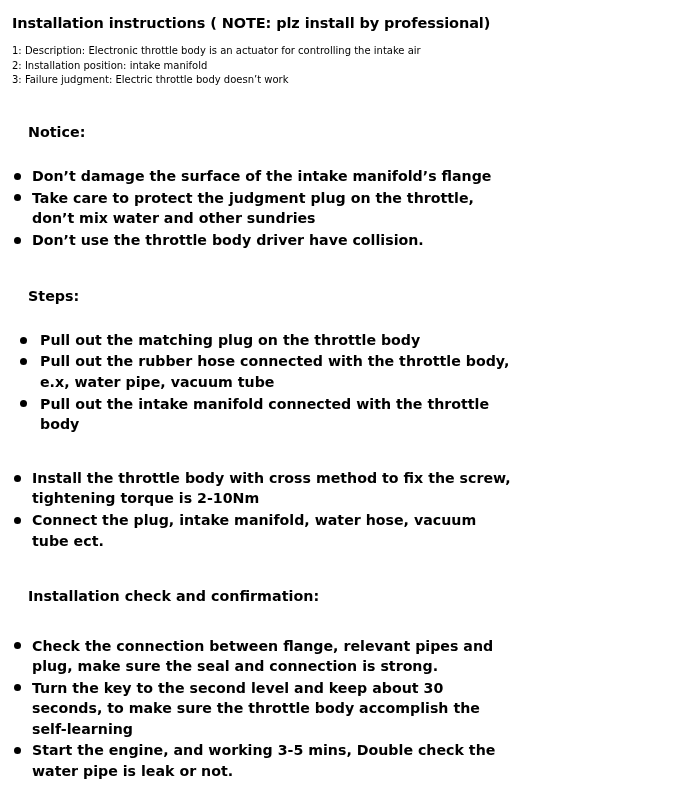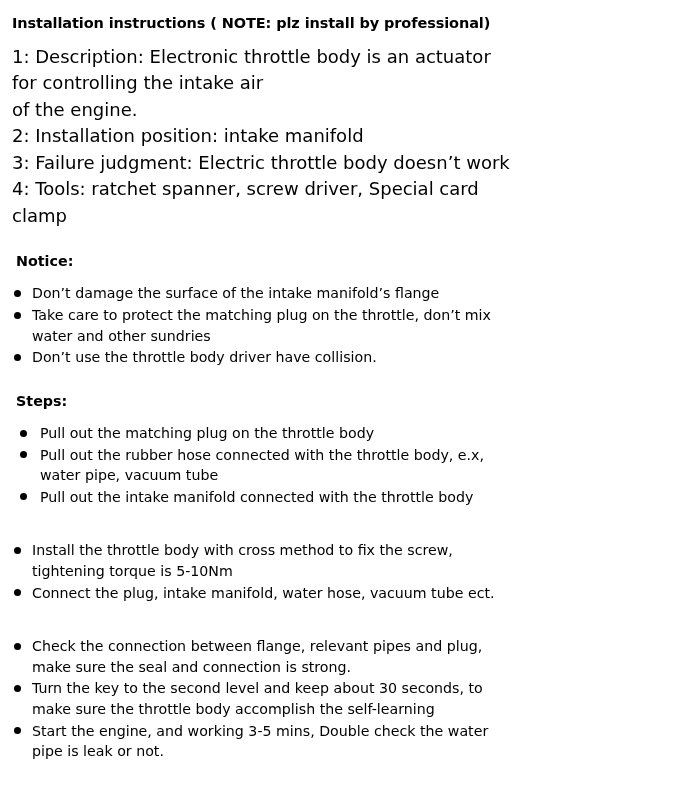--- a/index.html
+++ b/index.html
@@ -24,37 +24,38 @@
     font-size: 14.5px;
     font-weight: bold;
     line-height: 1.3;
     margin: 0 0 11px 0;
     letter-spacing: -0.1px;
   }
   .numbered {
     margin: 0 0 0 0;
   }
   .numbered .line {
-    font-size: 18px;
+    font-size: 10px;
     line-height: 1.47;
     margin: 0;
   }
   .sec-head {
     font-size: 14.3px;
     font-weight: bold;
     line-height: 1.35;
-    margin: 4px;
+    margin: 16px;
   }
   .gap-lg { height: 19px; }
   .gap-md { height: 13px; }
   .gap-sm { height: 8px; }
   ul.bullets {
     list-style: none;
     margin: 0;
     padding: 0;
+    font-weight: bold;
   }
   ul.bullets > li {
     position: relative;
     padding-left: 20px;
     font-size: 14.2px;
     line-height: 1.45;
     margin: 0 0 1px 0;
   }
   ul.bullets > li .dot {
     position: absolute;
@@ -78,38 +79,36 @@
 </style>
 </head>
 <body>
 
 <div class="page">
 
   <div class="title">Installation instructions ( NOTE: plz install by professional)</div>
 
   <div class="numbered">
     <div class="line">1: Description: Electronic throttle body is an actuator for controlling the intake air</div>
-    <div class="line">of the engine.</div>
     <div class="line">2: Installation position: intake manifold</div>
     <div class="line">3: Failure judgment: Electric throttle body doesn’t work</div>
-    <div class="line">4: Tools: ratchet spanner, screw driver, Special card clamp</div>
   </div>
 
   <div class="gap-lg"></div>
 
   <div class="sec-head">Notice:</div>
   <div class="gap-sm"></div>
   <ul class="bullets">
     <li>
         <span class="dot"></span>
         <span class="txt">Don’t damage the surface of the intake manifold’s flange</span>
       </li>
     <li>
         <span class="dot"></span>
-        <span class="txt">Take care to protect the matching plug on the throttle, don’t mix water and other sundries</span>
+        <span class="txt">Take care to protect the judgment plug on the throttle, don’t mix water and other sundries</span>
       </li>
     <li>
         <span class="dot"></span>
         <span class="txt">Don’t use the throttle body driver have collision.</span>
       </li>
   </ul>
 
   <div class="gap-lg"></div>
 
   <div class="sec-head">Steps:</div>
@@ -128,30 +127,31 @@
         <span class="txt">Pull out the intake manifold connected with the throttle body</span>
       </li>
   </ul>
 
   <div class="gap-lg"></div>
 
   <div class="gap-md"></div>
   <ul class="bullets">
     <li>
         <span class="dot"></span>
-        <span class="txt">Install the throttle body with cross method to fix the screw, tightening torque is 5-10Nm</span>
+        <span class="txt">Install the throttle body with cross method to fix the screw, tightening torque is 2-10Nm</span>
       </li>
     <li>
         <span class="dot"></span>
         <span class="txt">Connect the plug, intake manifold, water hose, vacuum tube ect.</span>
       </li>
   </ul>
 
   <div class="gap-lg"></div>
 
+  <div class="sec-head">Installation check and confirmation:</div>
   <div class="gap-md"></div>
   <ul class="bullets">
     <li>
         <span class="dot"></span>
         <span class="txt">Check the connection between flange, relevant pipes and plug, make sure the seal and connection is strong.</span>
       </li>
     <li>
         <span class="dot"></span>
         <span class="txt">Turn the key to the second level and keep about 30 seconds, to make sure the throttle body accomplish the self-learning</span>
       </li>

